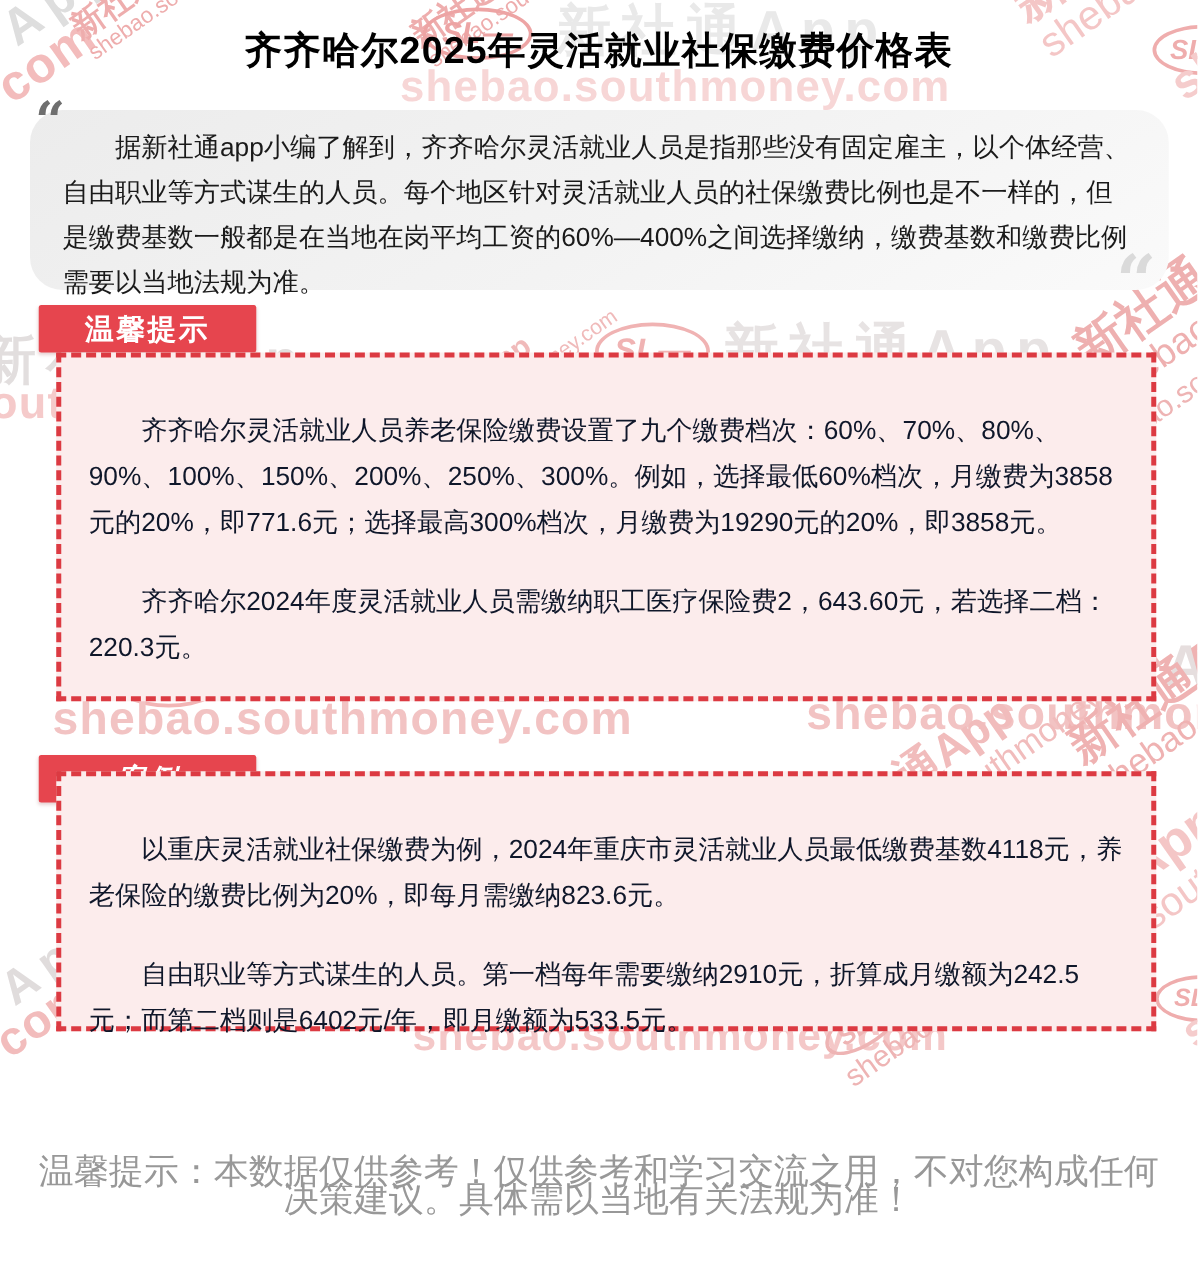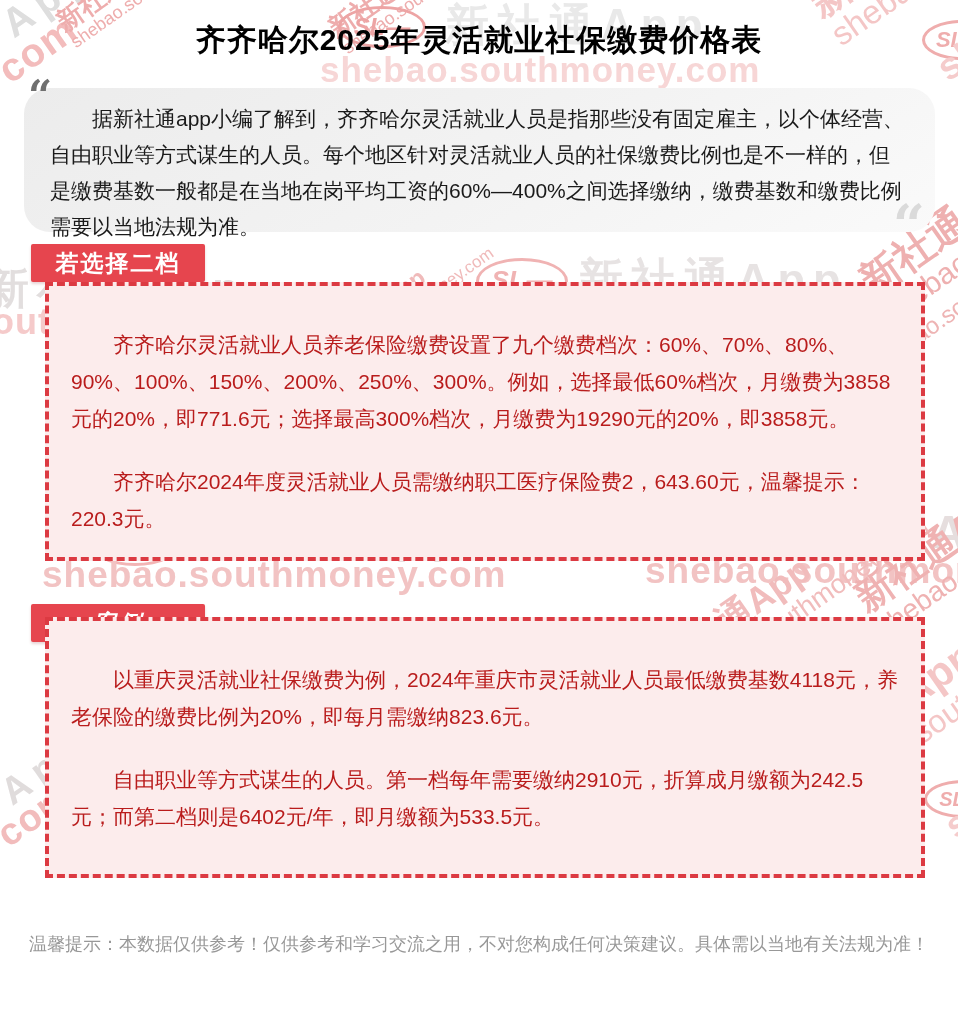--- a/index.html
+++ b/index.html
@@ -47,29 +47,29 @@
     box-shadow:0 2px 3px rgba(120,0,10,0.18);
   }
   .badge1{top:244px;}
   .badge2{top:604px;font-style:italic;}
   .dashed-box{
     position:absolute;left:45px;width:880px;box-sizing:border-box;
     background:#fcecec;border:4px dashed #dc3a42;
     padding:40px 22px 0 22px;
   }
   .box1{top:282px;height:279px;}
-  .box2{top:617px;height:261px;}
+  .box2{top:617px;height:208px;}
   .dashed-box p{
     position:relative;z-index:2;margin:0 0 26px 0;
-    font-size:21px;line-height:37px;text-indent:2em;color:#b91c1c;
+    font-size:21px;line-height:37px;text-indent:2em;color:#0f172a;
   }
   .footer{
     position:absolute;left:0;top:925px;width:958px;box-sizing:border-box;
     padding:0 18px;text-align:center;
-    font-size:18px;line-height:39px;color:#989898;
+    font-size:28px;line-height:23px;color:#989898;
   }
 </style>
 </head>
 <body>
 
 <div class="page">
 
   <div class="wm-layer">
 
     <div class="wm rot wm-cn" style="left:-6px;top:10px;font-size:40px;color:#dedede;">App</div>
@@ -162,25 +162,25 @@
   <div class="content">
 
     <h1 class="title">齐齐哈尔2025年灵活就业社保缴费价格表</h1>
 
     <div class="intro">
       <span class="quote quote-open">“</span>
       <p class="intro-text">据新社通app小编了解到，齐齐哈尔灵活就业人员是指那些没有固定雇主，以个体经营、自由职业等方式谋生的人员。每个地区针对灵活就业人员的社保缴费比例也是不一样的，但是缴费基数一般都是在当地在岗平均工资的60%—400%之间选择缴纳，缴费基数和缴费比例需要以当地法规为准。</p>
       <span class="quote quote-close">“</span>
     </div>
 
-    <div class="badge badge1">若选择二档</div>
+    <div class="badge badge1">温馨提示</div>
 
     <div class="dashed-box box1">
       <p>齐齐哈尔灵活就业人员养老保险缴费设置了九个缴费档次：60%、70%、80%、90%、100%、150%、200%、250%、300%。例如，选择最低60%档次，月缴费为3858元的20%，即771.6元；选择最高300%档次，月缴费为19290元的20%，即3858元。</p>
-      <p>齐齐哈尔2024年度灵活就业人员需缴纳职工医疗保险费2，643.60元，温馨提示：220.3元。</p>
+      <p>齐齐哈尔2024年度灵活就业人员需缴纳职工医疗保险费2，643.60元，若选择二档：220.3元。</p>
     </div>
 
     <div class="badge badge2">案例</div>
 
     <div class="dashed-box box2">
       <p>以重庆灵活就业社保缴费为例，2024年重庆市灵活就业人员最低缴费基数4118元，养老保险的缴费比例为20%，即每月需缴纳823.6元。</p>
       <p>自由职业等方式谋生的人员。第一档每年需要缴纳2910元，折算成月缴额为242.5元；而第二档则是6402元/年，即月缴额为533.5元。</p>
     </div>
 
     <div class="footer">温馨提示：本数据仅供参考！仅供参考和学习交流之用，不对您构成任何决策建议。具体需以当地有关法规为准！</div>

